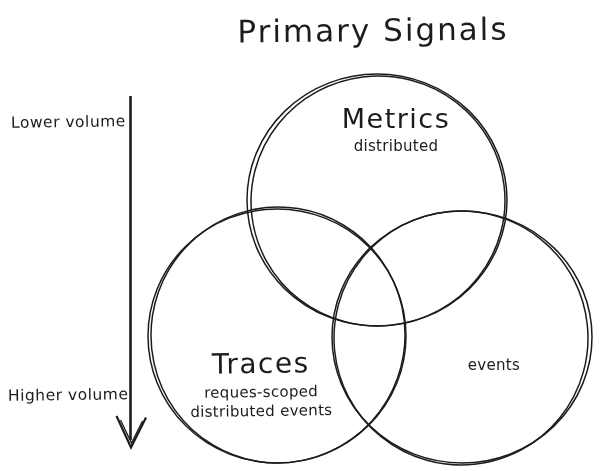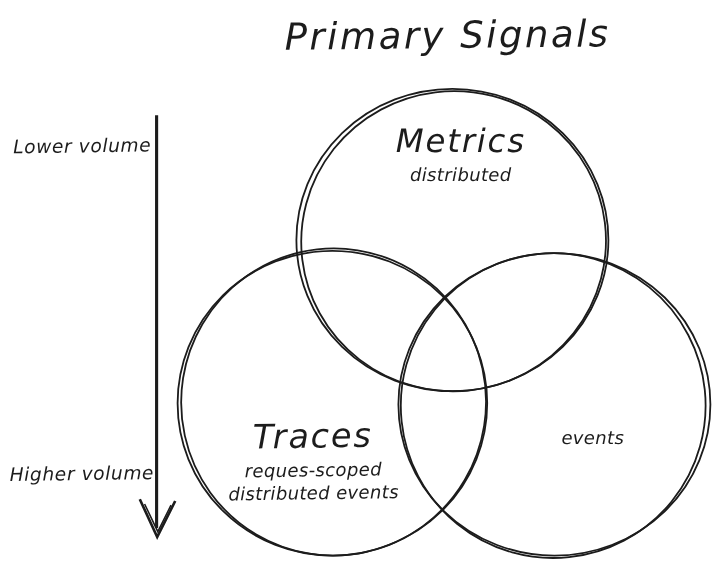--- a/index.html
+++ b/index.html
@@ -6,21 +6,20 @@
   * { box-sizing: border-box; }
   html, body { margin: 0; padding: 0; background: var(--bg); }
   body { font-family: "DejaVu Sans", sans-serif; color: var(--ink); }
 
   .canvas {
     position: relative;
     width: 601px;
     height: 471px;
     background: var(--bg);
     overflow: hidden;
-    font-style: italic;
   }
 
   svg.sketch {
     position: absolute;
     left: 0; top: 0;
     width: 601px; height: 471px;
   }
   svg.sketch ellipse, svg.sketch line, svg.sketch path {
     stroke: var(--ink);
     fill: none;
@@ -56,21 +55,21 @@
     letter-spacing: 1.5px;
     line-height: 1.1;
     font-weight: 500;
   }
   .label-block .sub {
     font-size: 15px;
     line-height: 19px;
     letter-spacing: 0.3px;
     margin-top: 3px;
   }
-  .label-block.metrics { left: 384px; top: 104px; }
+  .label-block.metrics { left: 396px; top: 104px; }
   .label-block.metrics .big { font-size: 27px; }
   .label-block.traces  { left: 261px; top: 349px; transform: translateX(-50%) rotate(-0.8deg); }
   .label-block.logs    { left: 494px; top: 356px; }
 </style>
 </head>
 <body>
 
 <div class="canvas">
 
   <svg class="sketch" viewBox="0 0 601 471">

